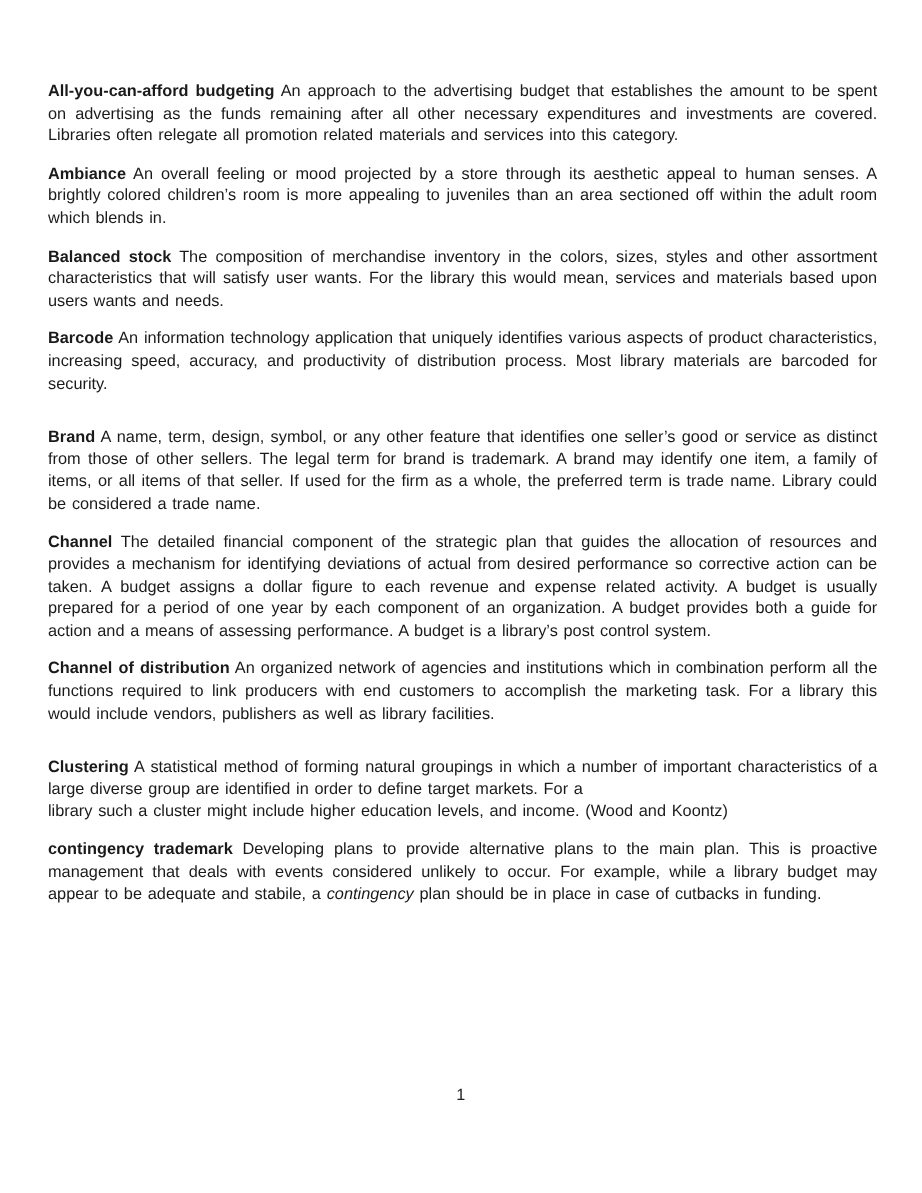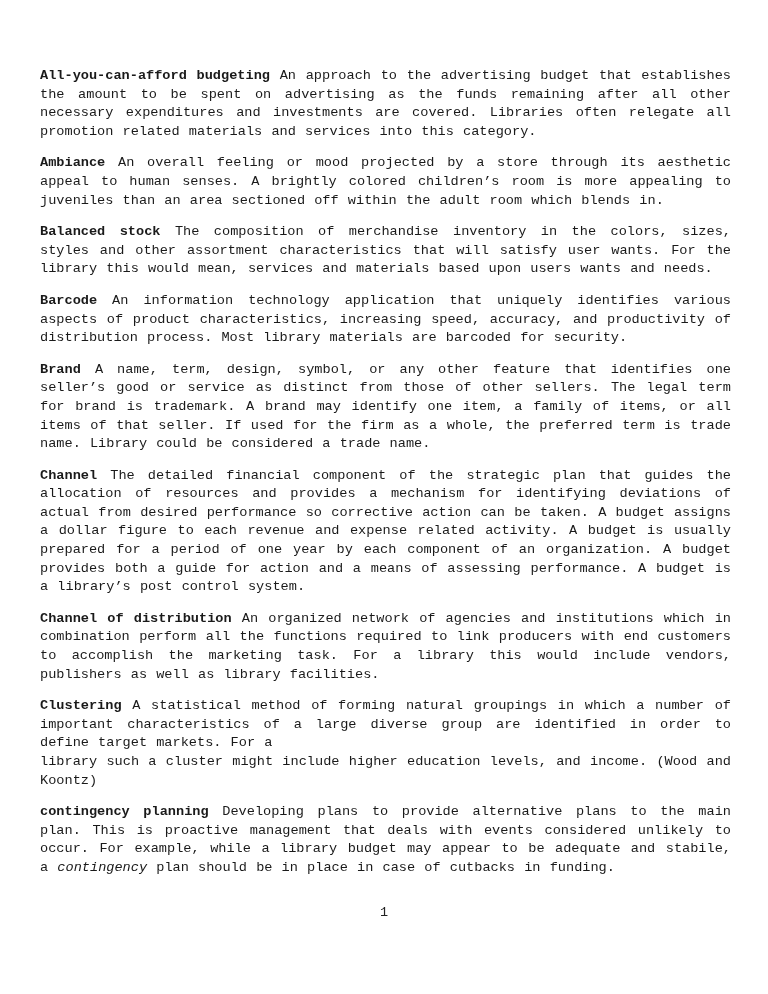--- a/index.html
+++ b/index.html
@@ -7,32 +7,33 @@
     padding: 0;
     background: #ffffff;
   }
   .page {
     position: relative;
     width: 768px;
     height: 994px;
     background: #ffffff;
     box-sizing: border-box;
     padding: 67px 37px 0 40px;
-    font-family: Liberation Mono, monospace;
+    font-family: Liberation Sans, sans-serif;
     color: #1a1a1a;
     overflow: hidden;
   }
   .entry {
     margin: 0 0 13px 0;
     font-size: 13.6px;
     line-height: 18.6px;
     text-align: justify;
     word-spacing: 1px;
   }
   .entry.gap-large {
+    margin-top: 26px;
   }
   .term {
     font-weight: bold;
   }
   .italic-word {
     font-style: italic;
   }
   .page-number {
     position: absolute;
     top: 905px;
@@ -85,21 +86,21 @@
     <span>An organized network of agencies and institutions which in combination perform all the functions required to link producers with end customers to accomplish the marketing task. For a library this would include vendors, publishers as well as library facilities.</span>
   </p>
 
   <p class="entry gap-large">
     <b class="term">Clustering</b>
     <span>A statistical method of forming natural groupings in which a number of important characteristics of a large diverse group are identified in order to define target markets. For a</span><br>
     <span>library such a cluster might include higher education levels, and income. (Wood and Koontz)</span>
   </p>
 
   <p class="entry">
-    <b class="term">contingency planning</b>
+    <b class="term">contingency trademark</b>
     <span>Developing plans to provide alternative plans to the main plan. This is proactive management that deals with events considered unlikely to occur. For example, while a library budget may appear to be adequate and stabile, a</span>
     <i class="italic-word">contingency</i>
     <span>plan should be in place in case of cutbacks in funding.</span>
   </p>
 
   <div class="page-number">1</div>
 
 </div>
 
 </body></html>

